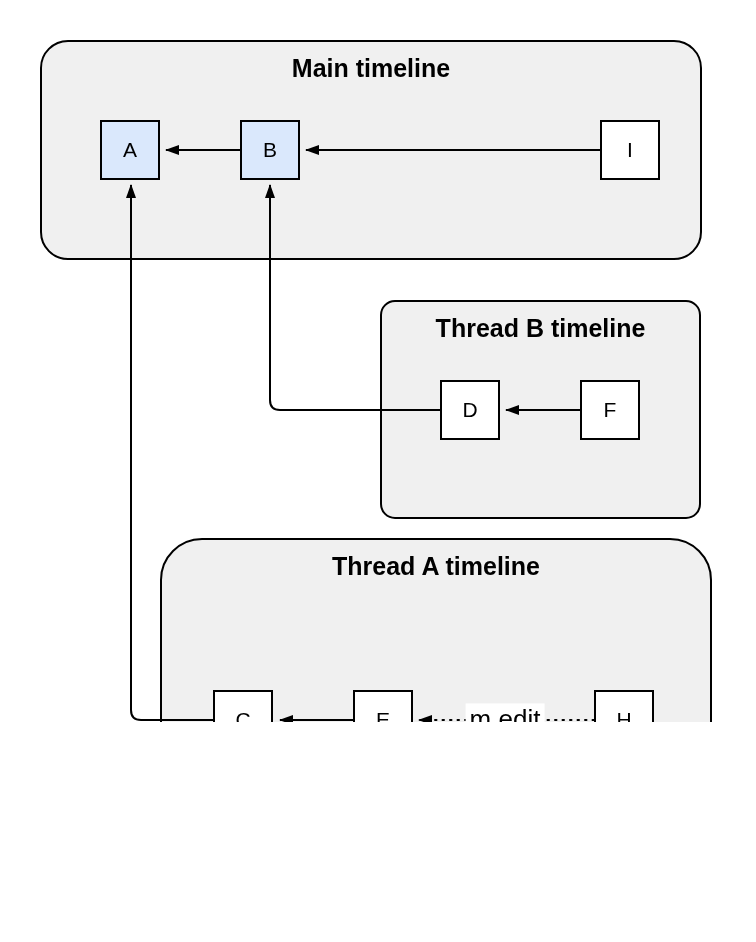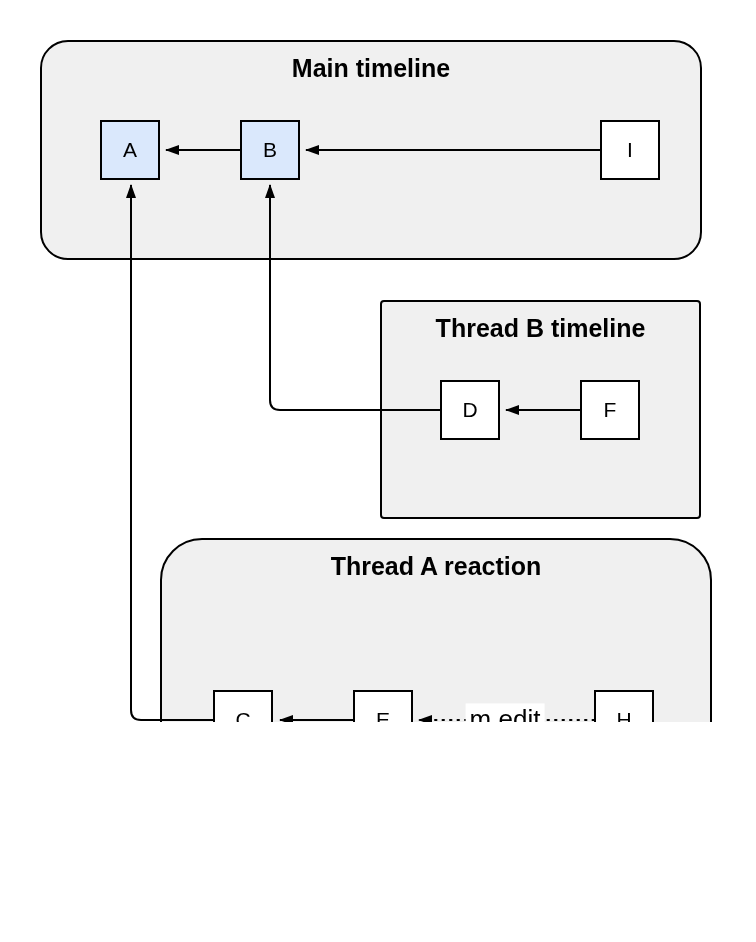--- a/index.html
+++ b/index.html
@@ -33,21 +33,21 @@
     border:2px solid var(--container-border);
   }
   .container .ctitle{
     text-align:center;
     font-weight:bold;
     font-size:25px;
     padding-top:12px;
     letter-spacing:0;
   }
   #container-main{left:40px;top:40px;width:662px;height:220px;border-radius:28px;}
-  #container-thread-b{left:380px;top:300px;width:321px;height:219px;border-radius:4px;}
+  #container-thread-b{left:380px;top:300px;width:321px;height:219px;border-radius:15px;}
   #container-thread-a{left:160px;top:538px;width:552px;height:362px;border-radius:42px;}
 
   .edges{
     position:absolute;
     left:0;top:0;
     width:756px;height:942px;
     pointer-events:none;
   }
   .edge{
     fill:none;
@@ -99,21 +99,21 @@
 
 <div class="stage">
 
   <div class="container" id="container-main">
     <div class="ctitle">Main timeline</div>
   </div>
   <div class="container" id="container-thread-b">
     <div class="ctitle">Thread B timeline</div>
   </div>
   <div class="container" id="container-thread-a">
-    <div class="ctitle">Thread A reaction</div>
+    <div class="ctitle">Thread A timeline</div>
   </div>
 
   <svg class="edges" viewBox="0 0 756 942" aria-hidden="true">
     <defs>
       <marker id="arrow" markerUnits="userSpaceOnUse" markerWidth="16" markerHeight="12" refX="13" refY="5" orient="auto">
         <path class="arrowhead" d="M0,0 L14,5 L0,10 Z"></path>
       </marker>
     </defs>
     <path class="edge solid" d="M240,150 H166" marker-end="url(#arrow)"></path>
     <path class="edge solid" d="M600,150 H306" marker-end="url(#arrow)"></path>

